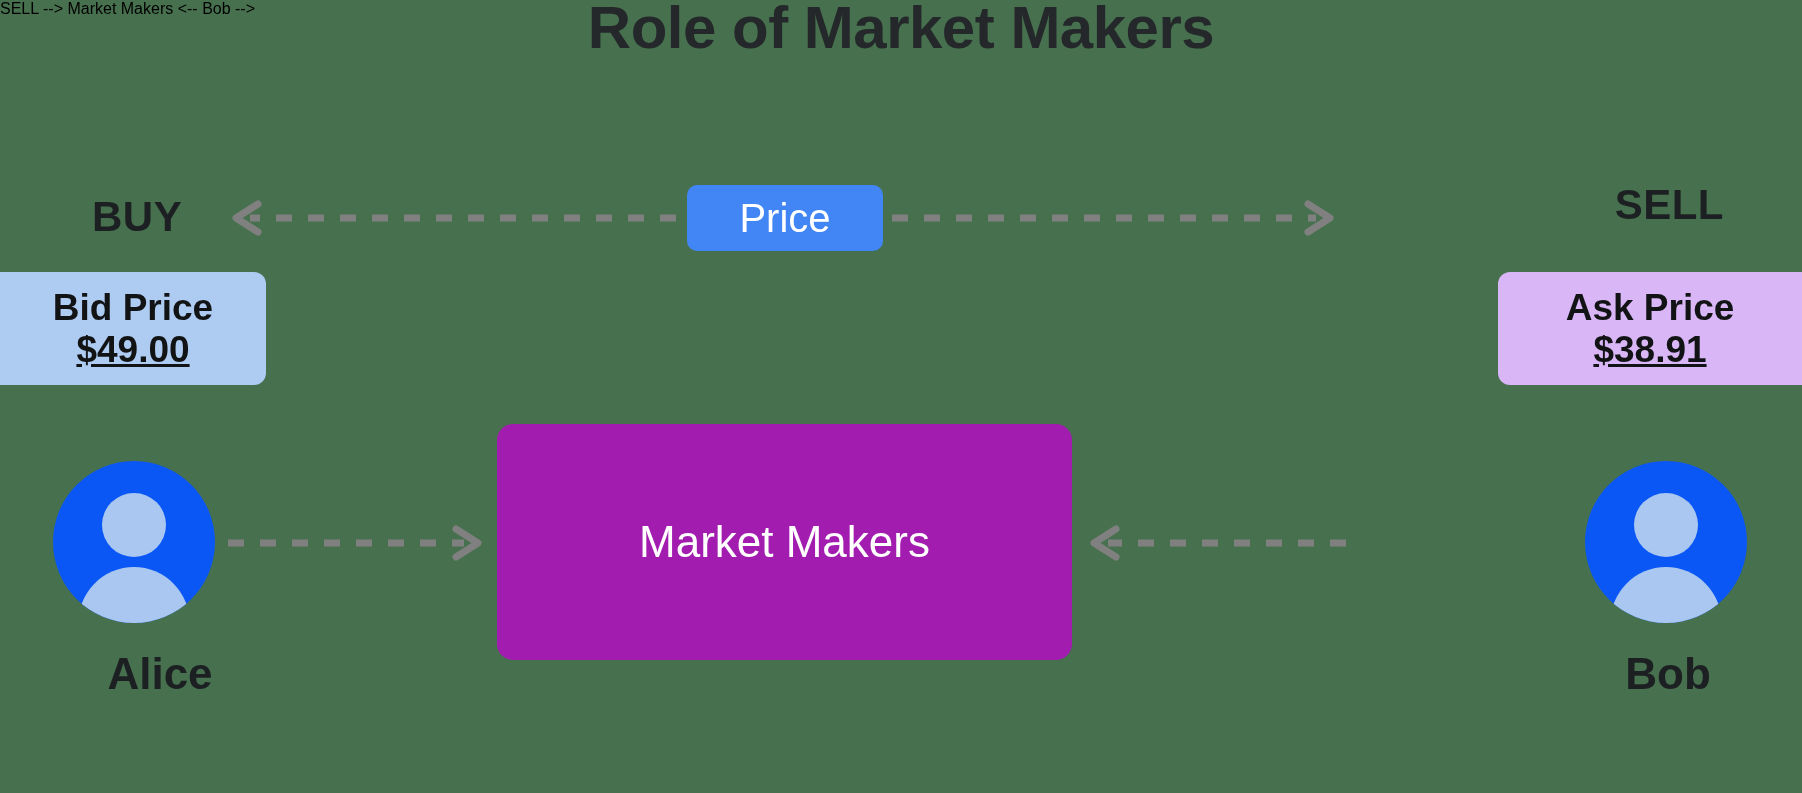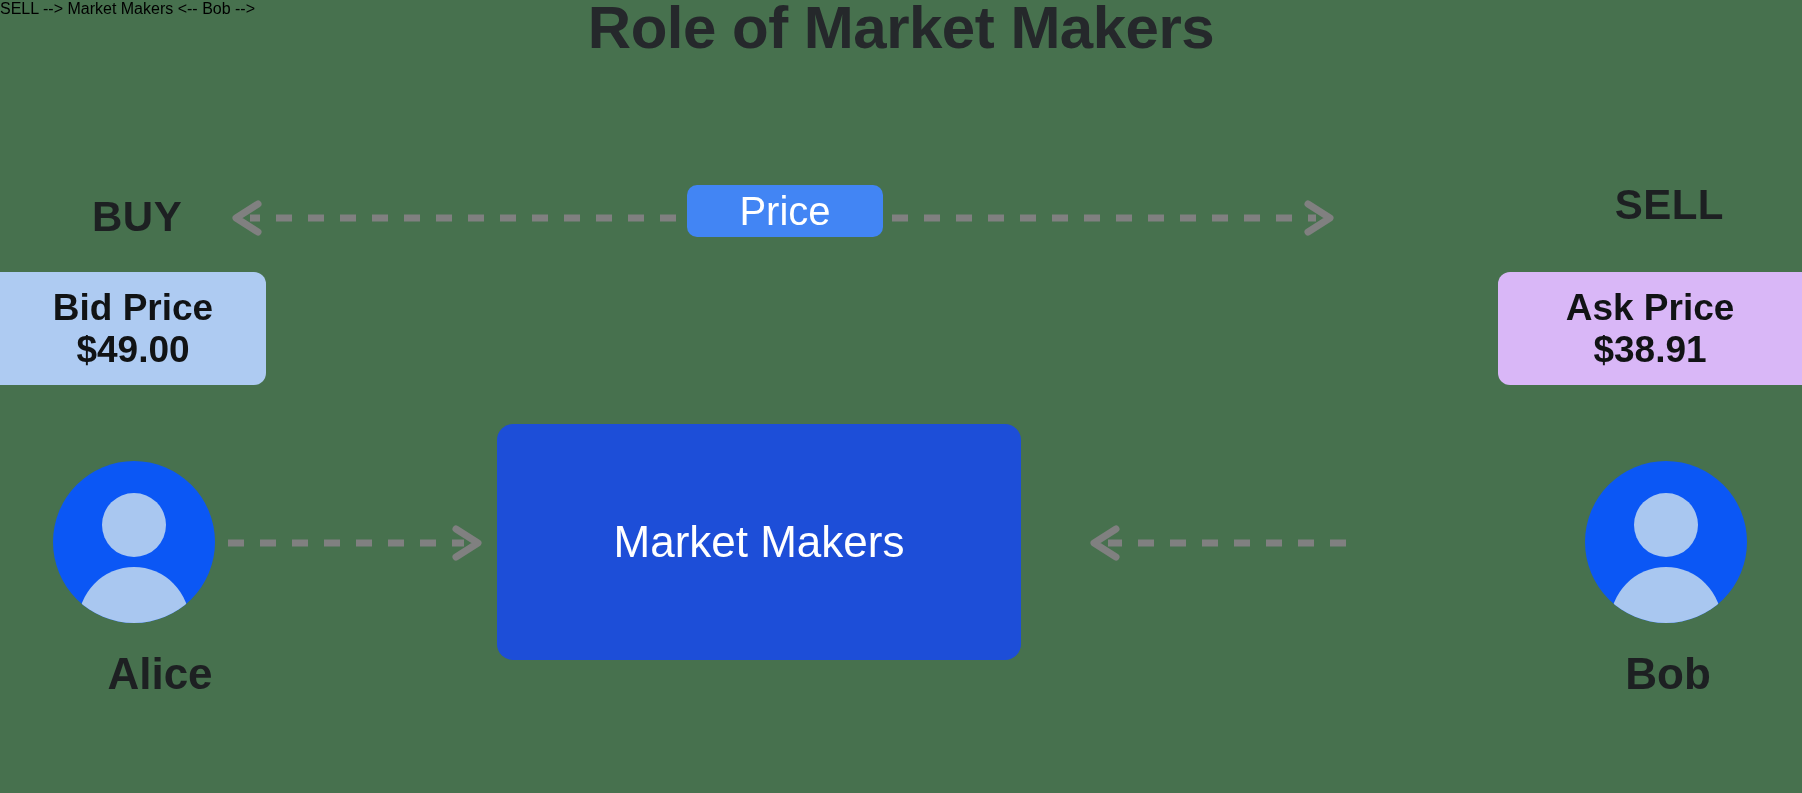--- a/index.html
+++ b/index.html
@@ -58,21 +58,21 @@
   }
   .name-alice { left: 46px; top: 652px; width: 228px; }
   .name-bob { right: 20px; top: 652px; width: 228px; }
 
   
   .price-chip {
     position: absolute;
     left: 687px;
     top: 185px;
     width: 196px;
-    height: 52px;
+    height: 66px;
     background: #4285f4;
     border-radius: 10px;
     display: flex;
     align-items: center;
     justify-content: center;
     color: #ffffff;
     font-size: 40px;
     font-weight: 500;
     line-height: 1;
   }
@@ -104,30 +104,31 @@
     padding-right: 38px;
     box-sizing: border-box;
   }
   .card-title {
     font-size: 37px;
     font-weight: 700;
   }
   .card-value {
     font-size: 37px;
     font-weight: 700;
+    text-decoration: underline;
   }
 
   
   .hub {
     position: absolute;
     left: 497px;
     top: 424px;
-    width: 524px;
+    width: 575px;
     height: 236px;
-    background: #1d4ed8;
+    background: #a21caf;
     border-radius: 16px;
     display: flex;
     align-items: center;
     justify-content: center;
     color: #ffffff;
     font-size: 44px;
     font-weight: 500;
     line-height: 1;
   }
 

